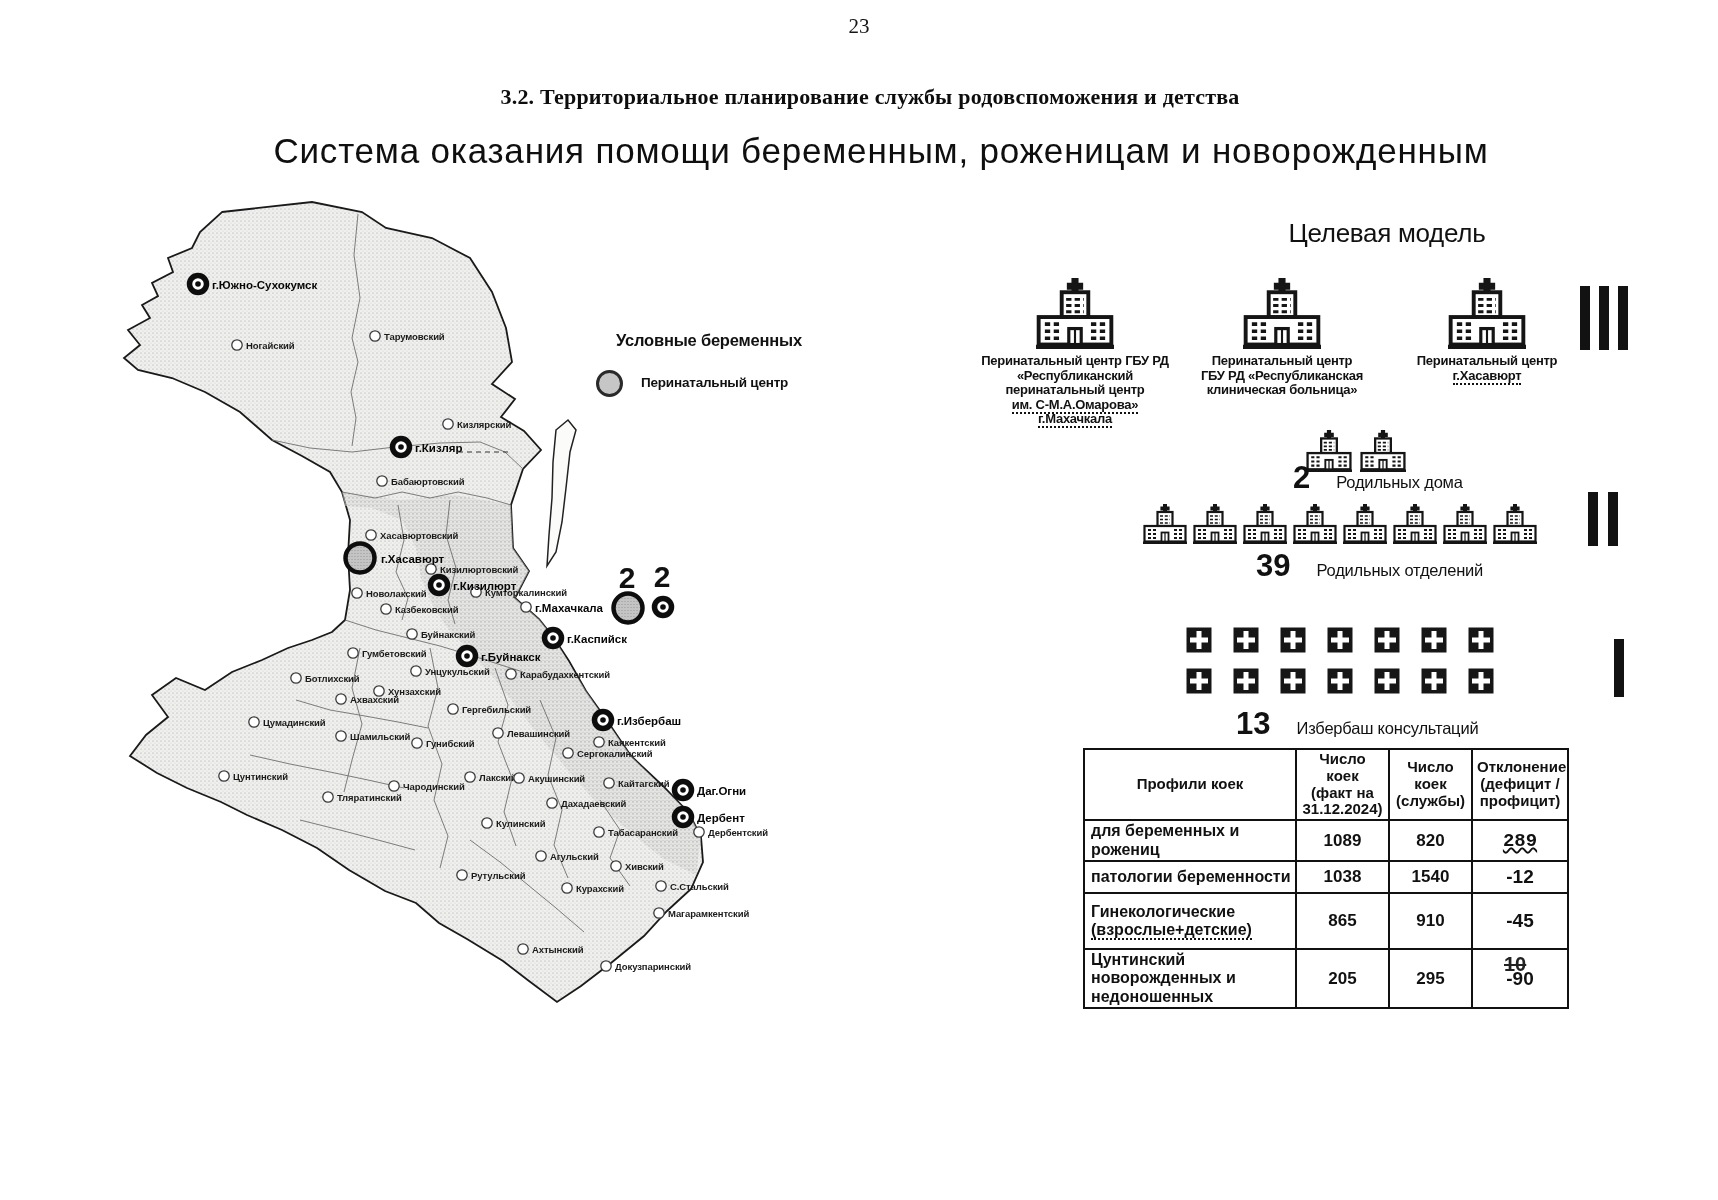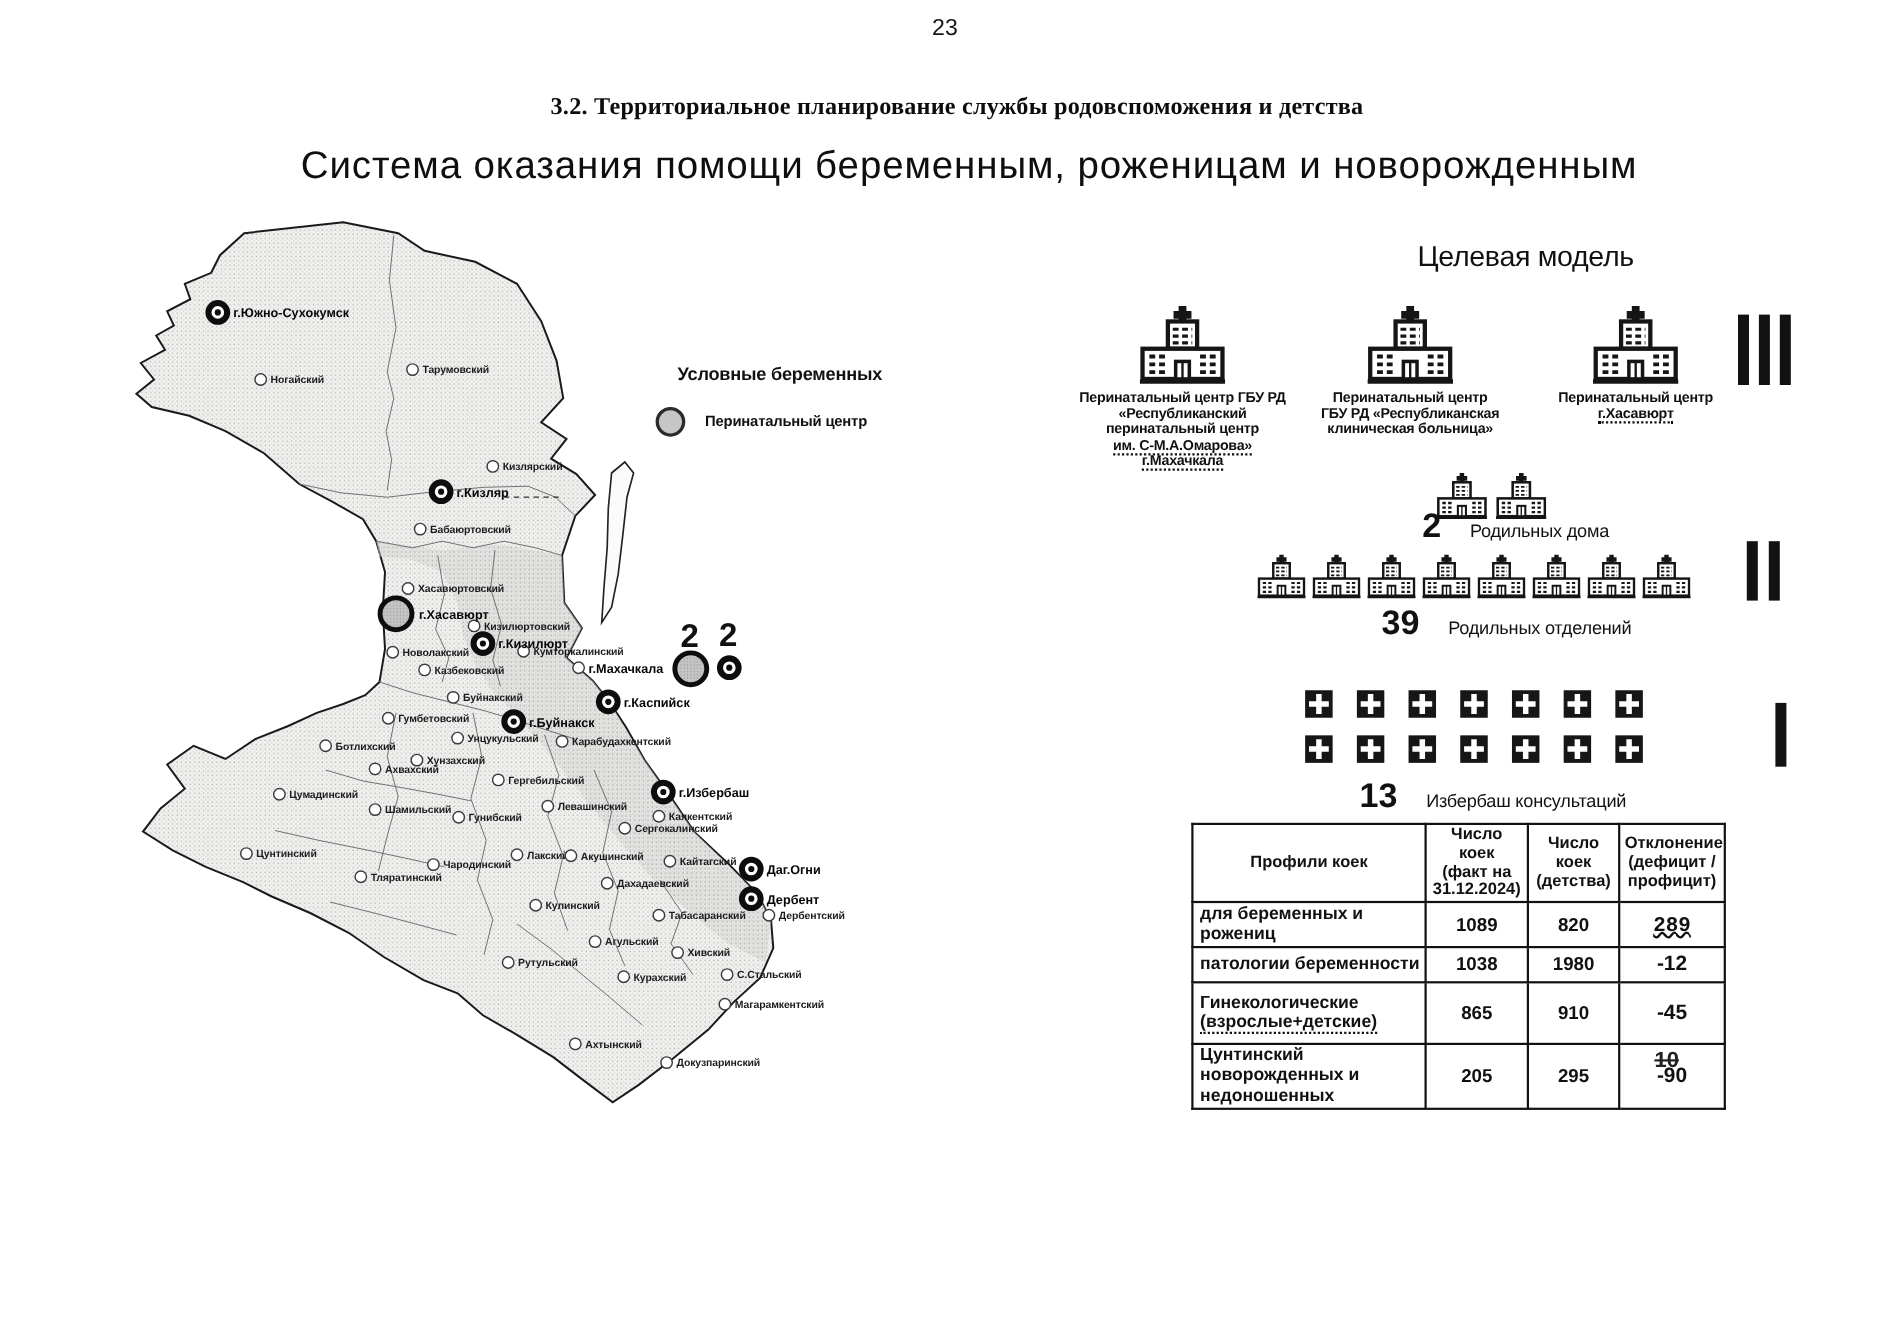--- a/index.html
+++ b/index.html
@@ -1,21 +1,21 @@
 <!DOCTYPE html>
 <html><head>
 <meta charset="utf-8">
 <style>
   html,body{margin:0;padding:0;background:#ffffff;}
   body{width:1718px;height:1200px;position:relative;overflow:hidden;
        font-family:"Liberation Sans",sans-serif;color:#111;}
   .page{position:absolute;inset:0;background:#fff;}
 
   .page-num{position:absolute;left:0;width:1718px;top:14px;text-align:center;
-            font-family:Liberation Sans, sans-serif;font-size:21px;color:#151515;}
+            font-family:Liberation Serif, serif;font-size:21px;color:#151515;}
   .section-heading{position:absolute;left:0;width:1740px;top:84px;text-align:center;
             font-family:"Liberation Serif",serif;font-weight:700;font-size:22px;
             letter-spacing:.2px;color:#0d0d0d;}
   .main-title{position:absolute;left:22px;width:1718px;top:131px;text-align:center;
             font-size:35px;font-weight:400;letter-spacing:.8px;color:#0f0f0f;
             white-space:nowrap;}
 
   
   #map-svg{position:absolute;left:0;top:0;width:1718px;height:1200px;}
   .outline{fill:url(#stip1);stroke:#1a1a1a;stroke-width:1.8;}
@@ -428,42 +428,42 @@
           <th>
             <div>Профили коек</div>
           </th>
           <th>
             <div>Число коек</div>
             <div>(факт на</div>
             <div>31.12.2024)</div>
           </th>
           <th>
             <div>Число коек</div>
-            <div>(детства)</div>
+            <div>(службы)</div>
           </th>
           <th>
             <div>Отклонение</div>
             <div>(дефицит /</div>
             <div>профицит)</div>
           </th>
         </tr>
         <tr class="r1">
           <td class="label-cell">
             <div><span>для беременных и рожениц</span></div>
           </td>
           <td class="num">1089</td>
           <td class="num">820</td>
           <td class="num dev"><span class="wavy">289</span></td>
         </tr>
         <tr class="r2">
           <td class="label-cell">
             <div><span>патологии беременности</span></div>
           </td>
           <td class="num">1038</td>
-          <td class="num">1980</td>
+          <td class="num">1540</td>
           <td class="num dev"><span>-12</span></td>
         </tr>
         <tr class="r3">
           <td class="label-cell">
             <div><span>Гинекологические</span></div>
             <div><span class="u-dot">(взрослые+детские)</span></div>
           </td>
           <td class="num">865</td>
           <td class="num">910</td>
           <td class="num dev"><span>-45</span></td>

